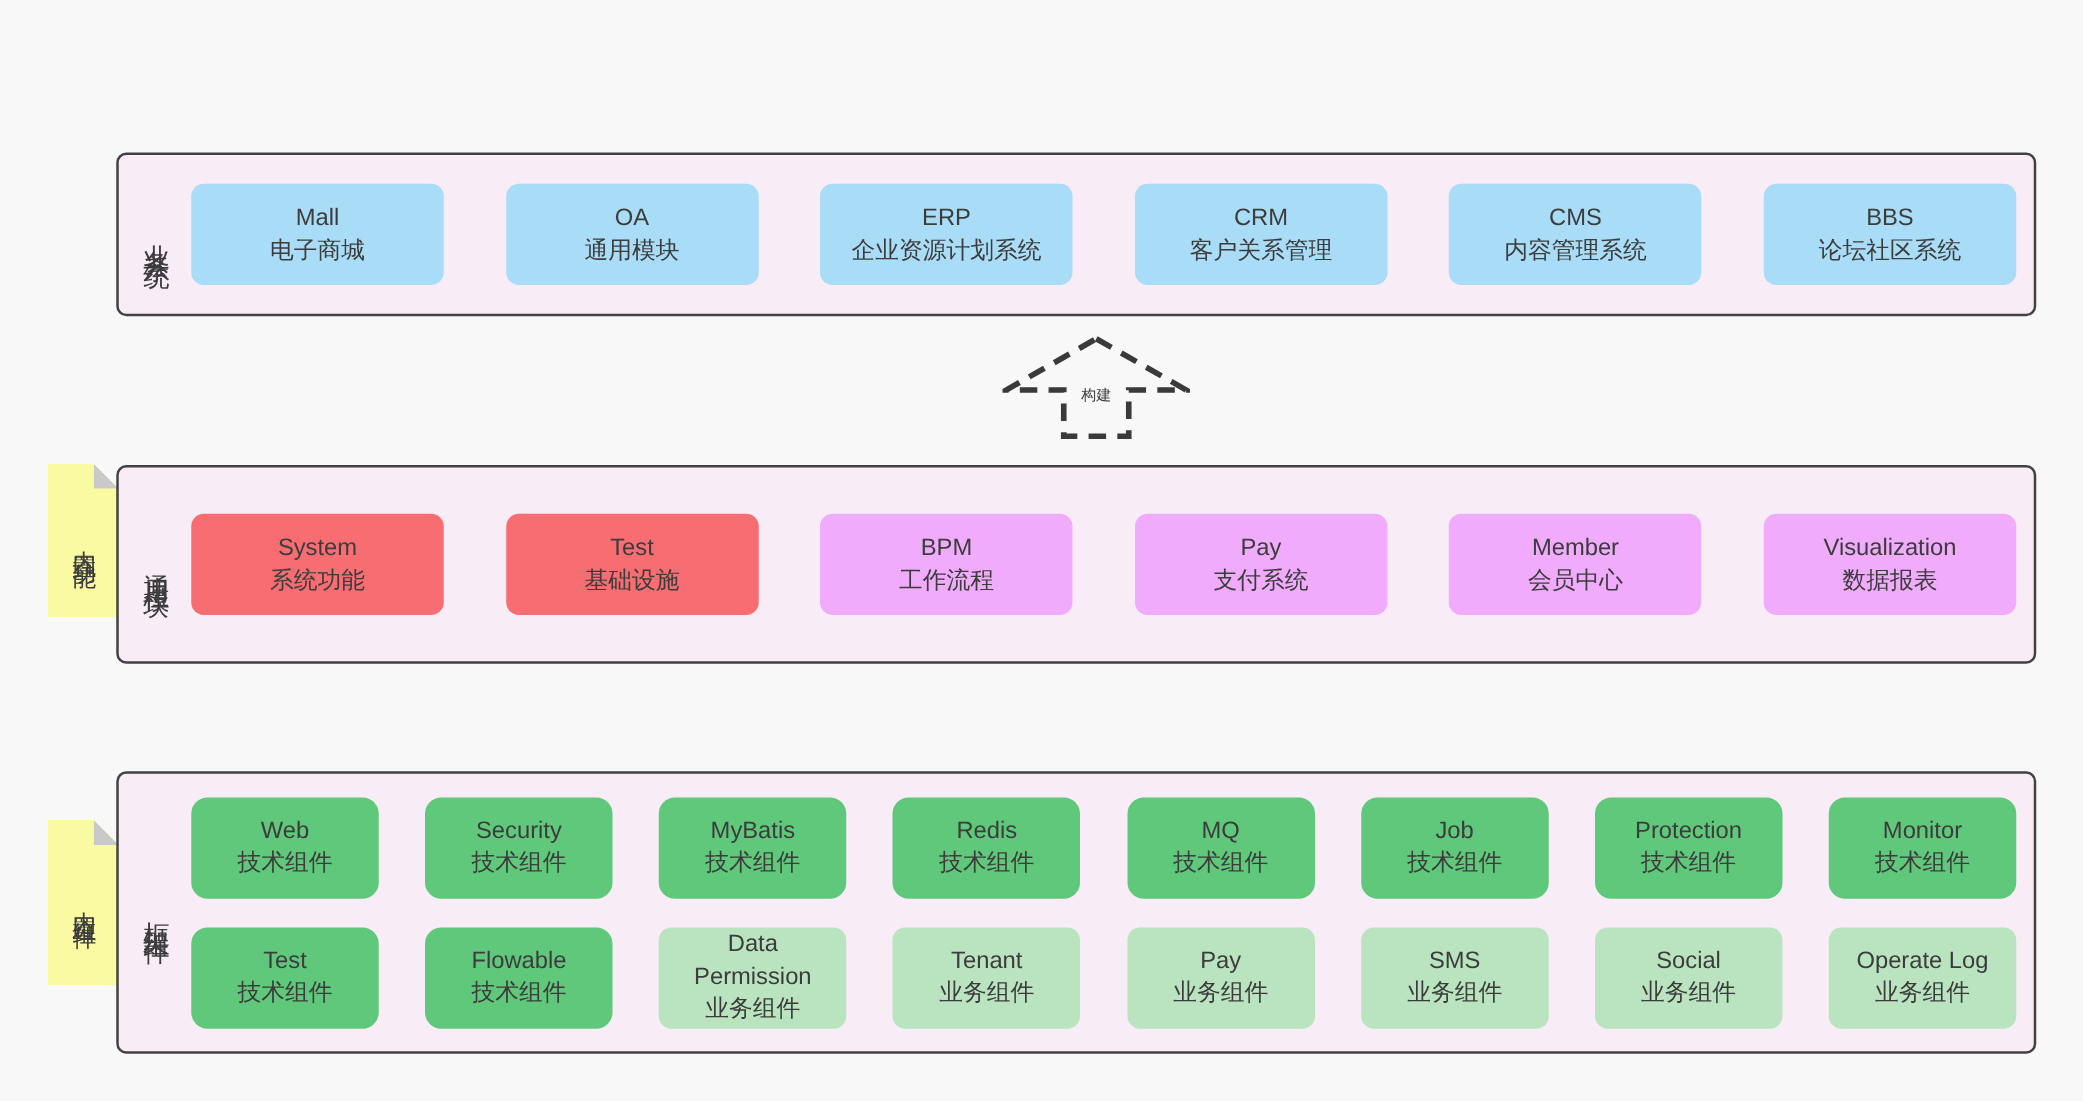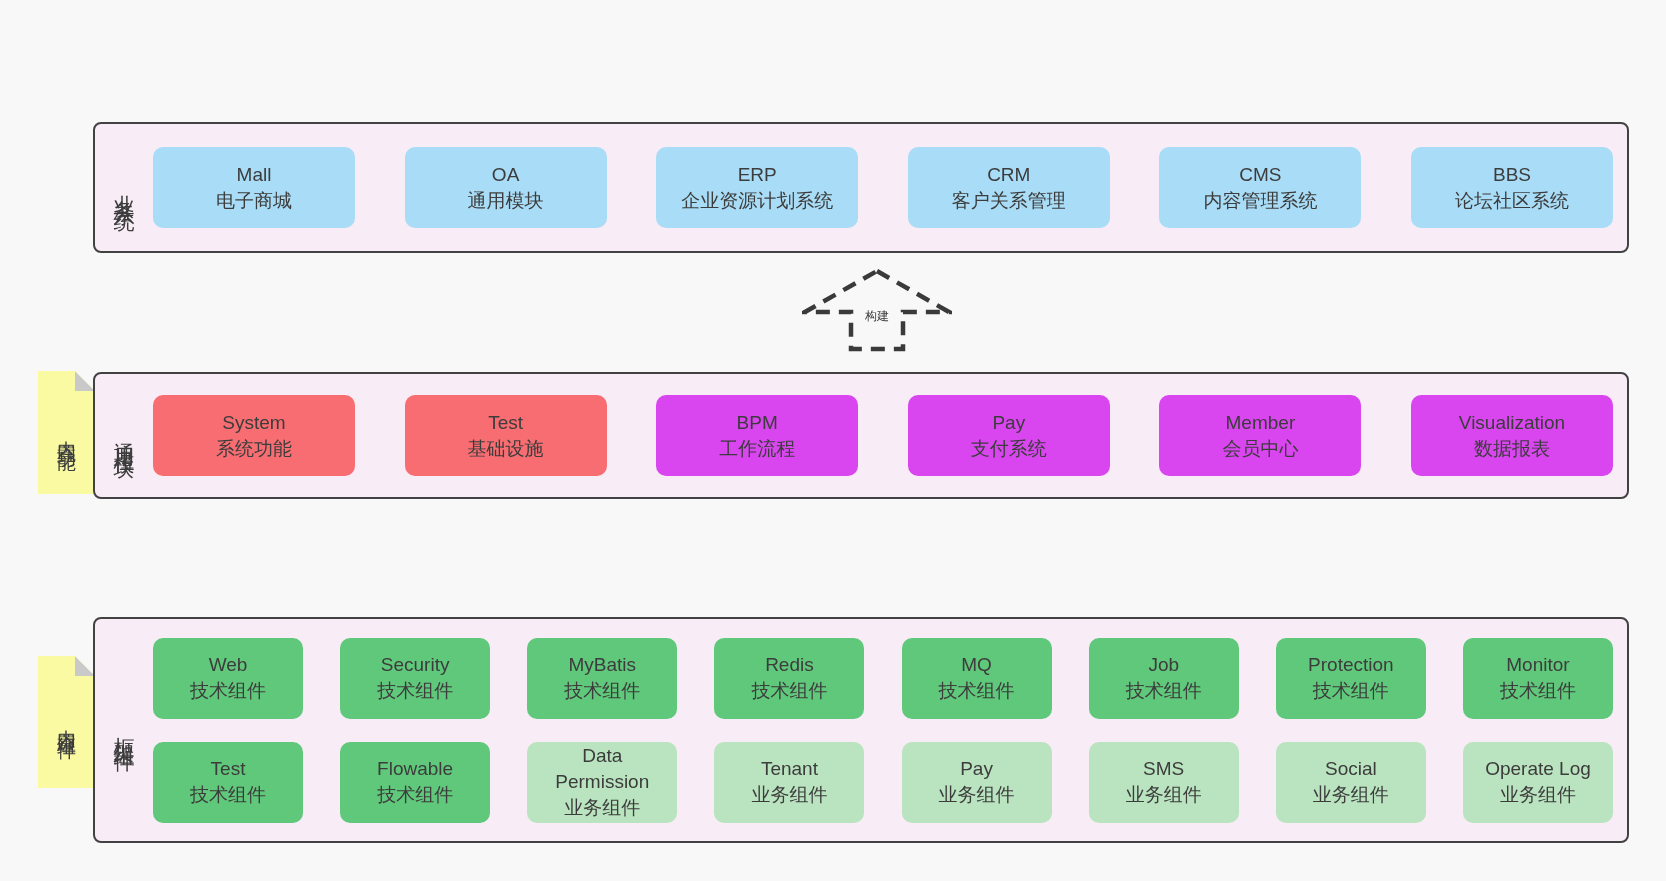--- a/index.html
+++ b/index.html
@@ -14,21 +14,21 @@
   
   .section {
     position:absolute; left:93px; width:1536px;
     background:#f8edf6;
     border:2px solid #424242; border-radius:8px;
     box-sizing:border-box;
     display:flex;
     z-index:1;
   }
   #sec-business  { top:122px; height:131px; }
-  #sec-common    { top:372px; height:127px; }
+  #sec-common    { top:372px; height:159px; }
   #sec-framework { top:617px; height:226px; }
 
   .sec-label {
     width:58px; flex:none;
     display:flex; align-items:center; justify-content:center;
   }
   .vtext {
     writing-mode:vertical-rl; text-orientation:upright;
     font-size:21px; letter-spacing:5px; color:#3c3c3c;
   }
@@ -46,22 +46,22 @@
   .box {
     height:81px; border-radius:10px; box-sizing:border-box;
     display:flex; flex-direction:column; align-items:center; justify-content:center;
     text-align:center; font-size:19px; line-height:1.36;
     padding:2px 10px;
   }
   .w6 { width:202px; }
   .w8 { width:150px; }
   .blue       { background:#a9dcf6; }
   .red        { background:#f76d72; }
-  .pink       { background:#d946ef; }
-  .green      { background:#60c87b; }
+  .pink       { background:#f0abfc; }
+  .green      { background:#60c87b;border-radius:13px; }
   .lightgreen { background:#b9e4bf; }
   .box .title, .box .subtitle { display:block; }
 
   
   .tab {
     position:absolute; left:38px; width:57px;
     background:#fafaa3; z-index:0;
     display:flex; align-items:center; justify-content:center;
     clip-path:polygon(0 0, calc(100% - 20px) 0, 100% 20px, 100% 100%, 0 100%);
   }

